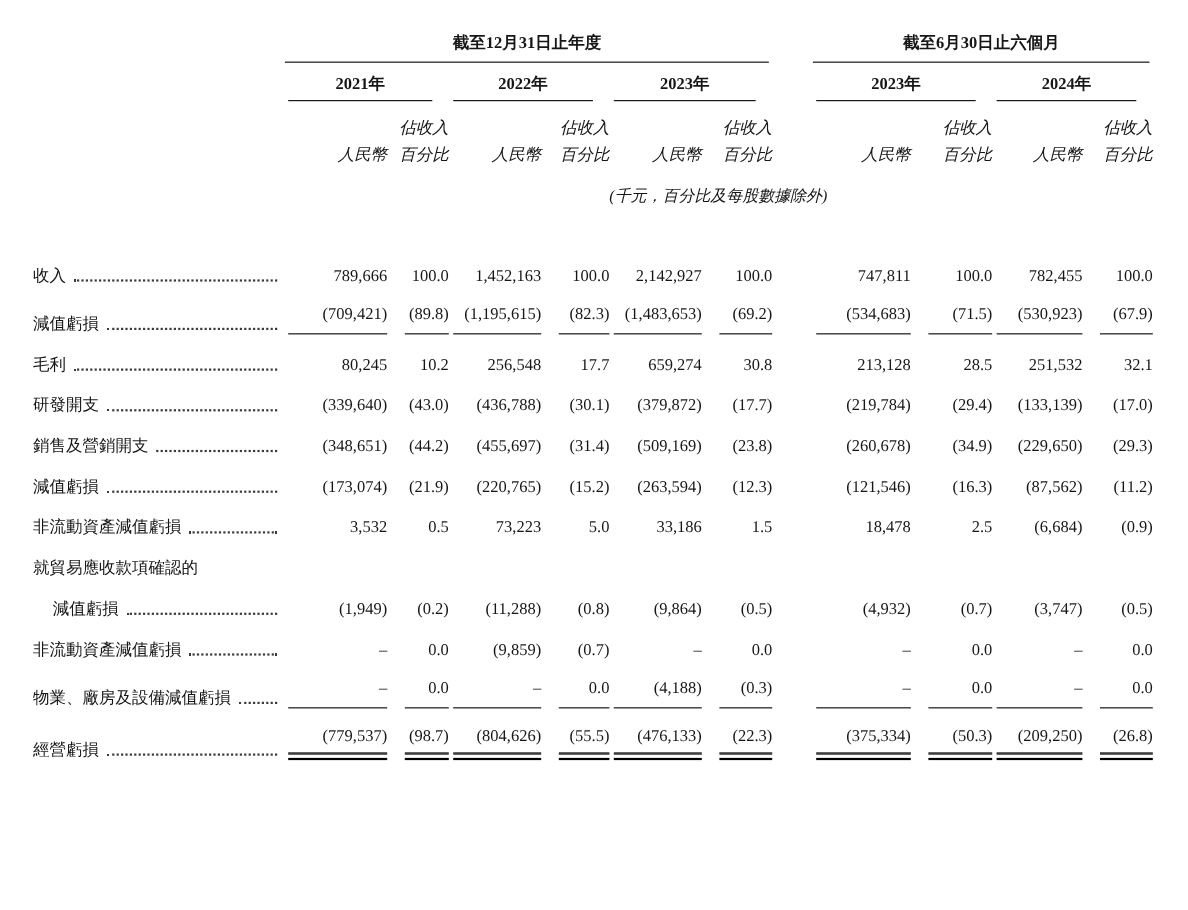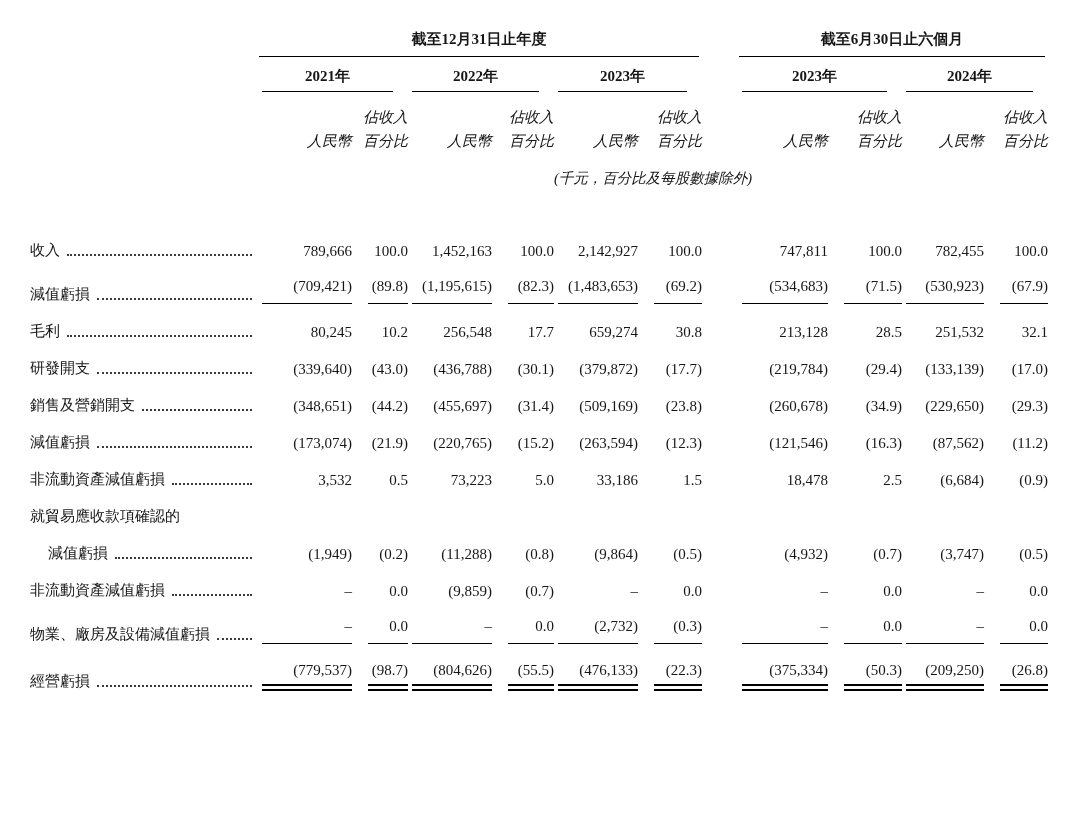--- a/index.html
+++ b/index.html
@@ -537,21 +537,21 @@
           <td class="num pct">
             <div class="v">0.0</div>
           </td>
           <td class="num rmb">
             <div class="v">–</div>
           </td>
           <td class="num pct">
             <div class="v">0.0</div>
           </td>
           <td class="num rmb">
-            <div class="v">(2,732)</div>
+            <div class="v">(4,188)</div>
           </td>
           <td class="num pct">
             <div class="v">(0.3)</div>
           </td>
           <td></td>
           <td class="num rmb">
             <div class="v">–</div>
           </td>
           <td class="num pct">
             <div class="v">0.0</div>

